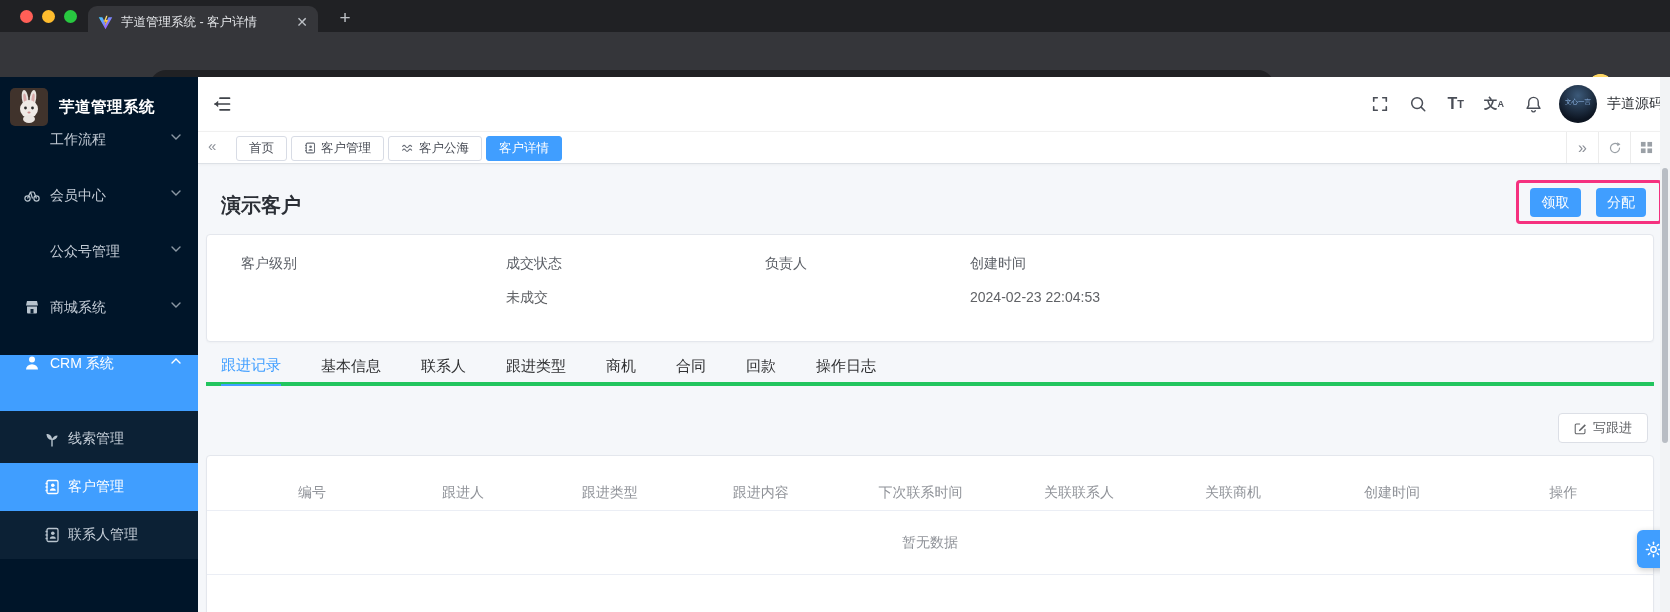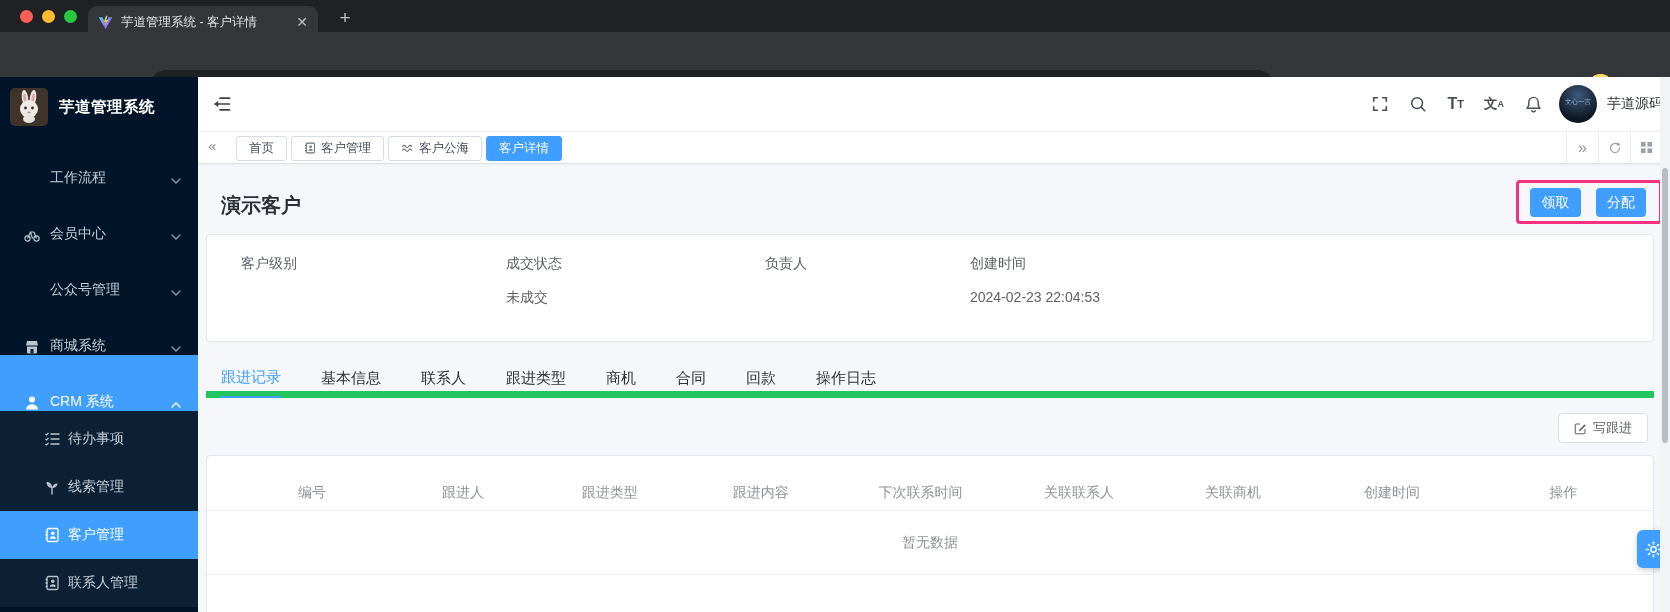--- a/index.html
+++ b/index.html
@@ -26,21 +26,21 @@
   .extic{position:relative;width:22px;height:22px;display:flex;align-items:center;justify-content:center;}
   .ext-badge{position:absolute;right:-4px;bottom:-3px;background:#e8453c;color:#fff;font-size:8.5px;
       min-width:12px;height:12px;border-radius:6px;display:flex;align-items:center;justify-content:center;padding:0 1px;}
   .vsep{width:1px;height:18px;background:#5f6368;}
   #chrome-avatar{width:25px;height:25px;border-radius:50%;background:#fdd663;position:relative;overflow:hidden;}
 
   
   #sidebar{left:0;top:77px;width:198px;height:535px;background:#001529;color:#c3ccd6;}
   #logo-row{height:48px;display:flex;align-items:center;gap:11px;padding:0 0 0 10px;margin-top:6px;}
   #logo-row .lg-title{color:#fff;font-size:15.5px;font-weight:bold;letter-spacing:.5px;}
-  .mrow{height:56px;display:flex;align-items:flex-end;padding-left:24px;font-size:14px;cursor:pointer;}
+  .mrow{height:56px;display:flex;align-items:flex-start;padding-left:24px;font-size:14px;cursor:pointer;}
   .mrow .mi{width:16px;height:16px;margin-right:10px;flex:0 0 16px;}
   .mrow .lbl{flex:1;}
   .mrow .chev{margin-right:16px;}
   .mrow.active{background:#409EFF;color:#fff;}
   #submenu{background:#0c2135;padding-top:4px;}
   .srow{height:48px;display:flex;align-items:center;padding-left:44px;font-size:14px;cursor:pointer;}
   .srow .mi{width:16px;height:16px;margin-right:8px;flex:0 0 16px;}
   .srow.active{background:#409EFF;color:#fff;}
 
   
@@ -76,21 +76,21 @@
   .pbtn{position:absolute;top:24px;height:29px;background:#409EFF;color:#fff;border:none;border-radius:4px;
       font-size:14px;font-family:inherit;display:flex;align-items:center;justify-content:center;cursor:pointer;}
   #btn-claim{left:1332px;width:51px;}
   #btn-assign{left:1398px;width:50px;}
   #info-card{left:8px;top:70px;width:1448px;height:108px;background:#fff;border:1px solid #e4e7ed;
       border-radius:4px;box-sizing:border-box;box-shadow:0 1px 2px rgba(0,0,0,.03);
       display:grid;grid-template-columns:265px 259px 205px 1fr;padding:20px 0 0 34px;}
   .fld .f-label{font-size:14px;color:#5b5f66;margin-bottom:16px;}
   .fld .f-value{font-size:14px;color:#606266;min-height:16px;}
 
-  #tabs-nav{left:8px;top:194px;width:1448px;height:40px;border-bottom:7px solid #22c55e;box-sizing:border-box;
+  #tabs-nav{left:8px;top:182px;width:1448px;height:40px;border-bottom:4px solid #22c55e;box-sizing:border-box;
       display:flex;gap:40px;padding-left:15px;}
   .tab-item{height:40px;display:flex;align-items:center;font-size:15px;color:#303133;cursor:pointer;box-sizing:border-box;}
   .tab-item.active{color:#409EFF;border-bottom:2px solid #409EFF;margin-bottom:-2px;}
 
   #btn-write{left:1360px;top:249px;width:90px;height:30px;background:#fff;border:1px solid #dcdfe6;border-radius:4px;
       box-sizing:border-box;display:flex;align-items:center;justify-content:center;gap:6px;
       font-size:13px;color:#606266;font-family:inherit;cursor:pointer;}
 
   #table-card{left:8px;top:291px;width:1448px;height:220px;background:#fff;border:1px solid #e4e7ed;
       border-radius:4px 4px 0 0;box-sizing:border-box;box-shadow:0 1px 2px rgba(0,0,0,.03);}
@@ -294,29 +294,20 @@
       </svg>
       <span class="lbl">CRM 系统</span>
       <svg class="chev" width="12" height="12" viewBox="0 0 12 12">
         <polyline points="2,8 6,4 10,8" stroke="#ffffff" stroke-width="1.4" fill="none" stroke-linecap="round"></polyline>
       </svg>
     </div>
 
     <div id="submenu">
       <div class="srow">
         <svg class="mi" viewBox="0 0 16 16">
-          <polyline points="1.5,3 2.5,4 4.5,2" stroke="#b8c4ce" stroke-width="1.2" fill="none"></polyline>
-          <polyline points="1.5,8 2.5,9 4.5,7" stroke="#b8c4ce" stroke-width="1.2" fill="none"></polyline>
-          <polyline points="1.5,13 2.5,14 4.5,12" stroke="#b8c4ce" stroke-width="1.2" fill="none"></polyline>
-          <path d="M7,3 h8 M7,8 h8 M7,13 h8" stroke="#b8c4ce" stroke-width="1.4" stroke-linecap="round"></path>
-        </svg>
-        <span>待办事项</span>
-      </div>
-      <div class="srow">
-        <svg class="mi" viewBox="0 0 16 16">
           <path d="M8,15 V8" stroke="#b8c4ce" stroke-width="1.4" stroke-linecap="round"></path>
           <path d="M8,9 C4,9 2.5,5.5 2.5,3 C6.5,3 8,5.5 8,9 z" fill="#b8c4ce"></path>
           <path d="M8,9 C11,9 13.5,7 13.5,4.5 C10.5,4.5 8.5,6.5 8,9 z" fill="#b8c4ce"></path>
         </svg>
         <span>线索管理</span>
       </div>
       <div class="srow active">
         <svg class="mi" viewBox="0 0 16 16">
           <rect x="3" y="1.5" width="11" height="13" rx="1.5" stroke="#fff" stroke-width="1.3" fill="none"></rect>
           <path d="M1.5,4.5 h2 M1.5,8 h2 M1.5,11.5 h2" stroke="#fff" stroke-width="1.3"></path>

